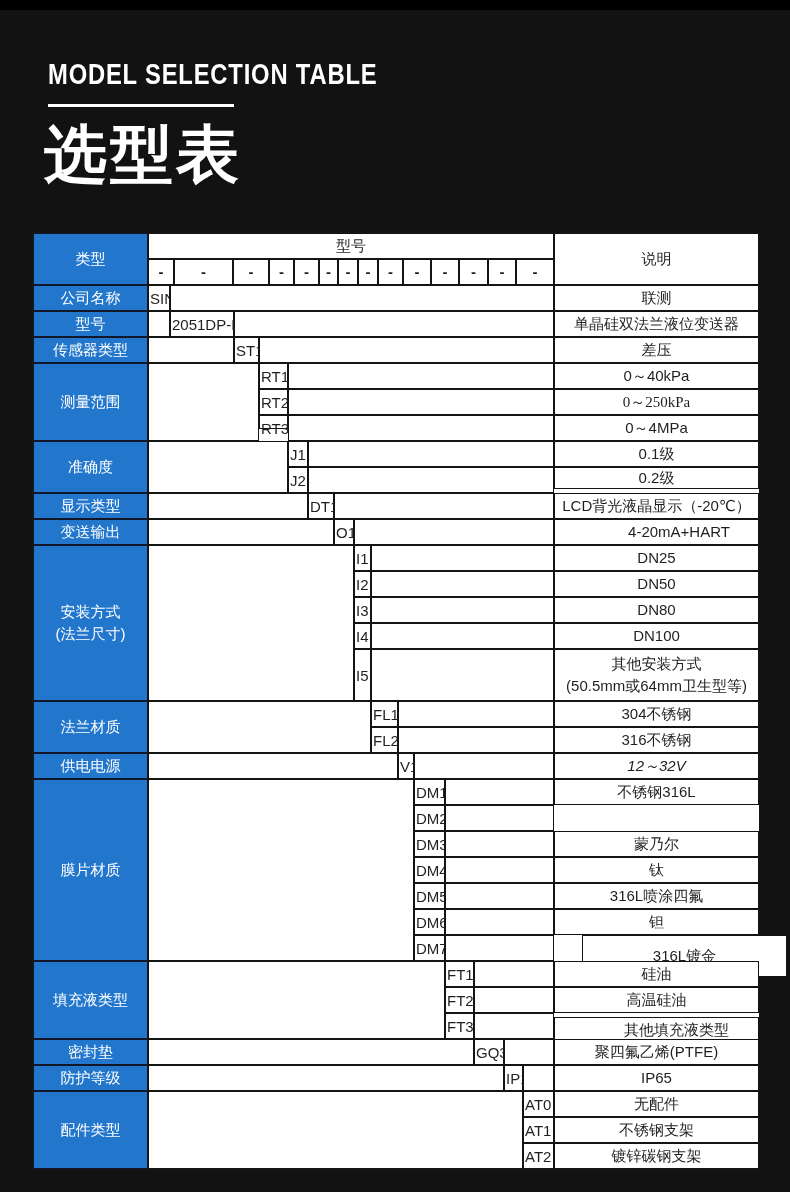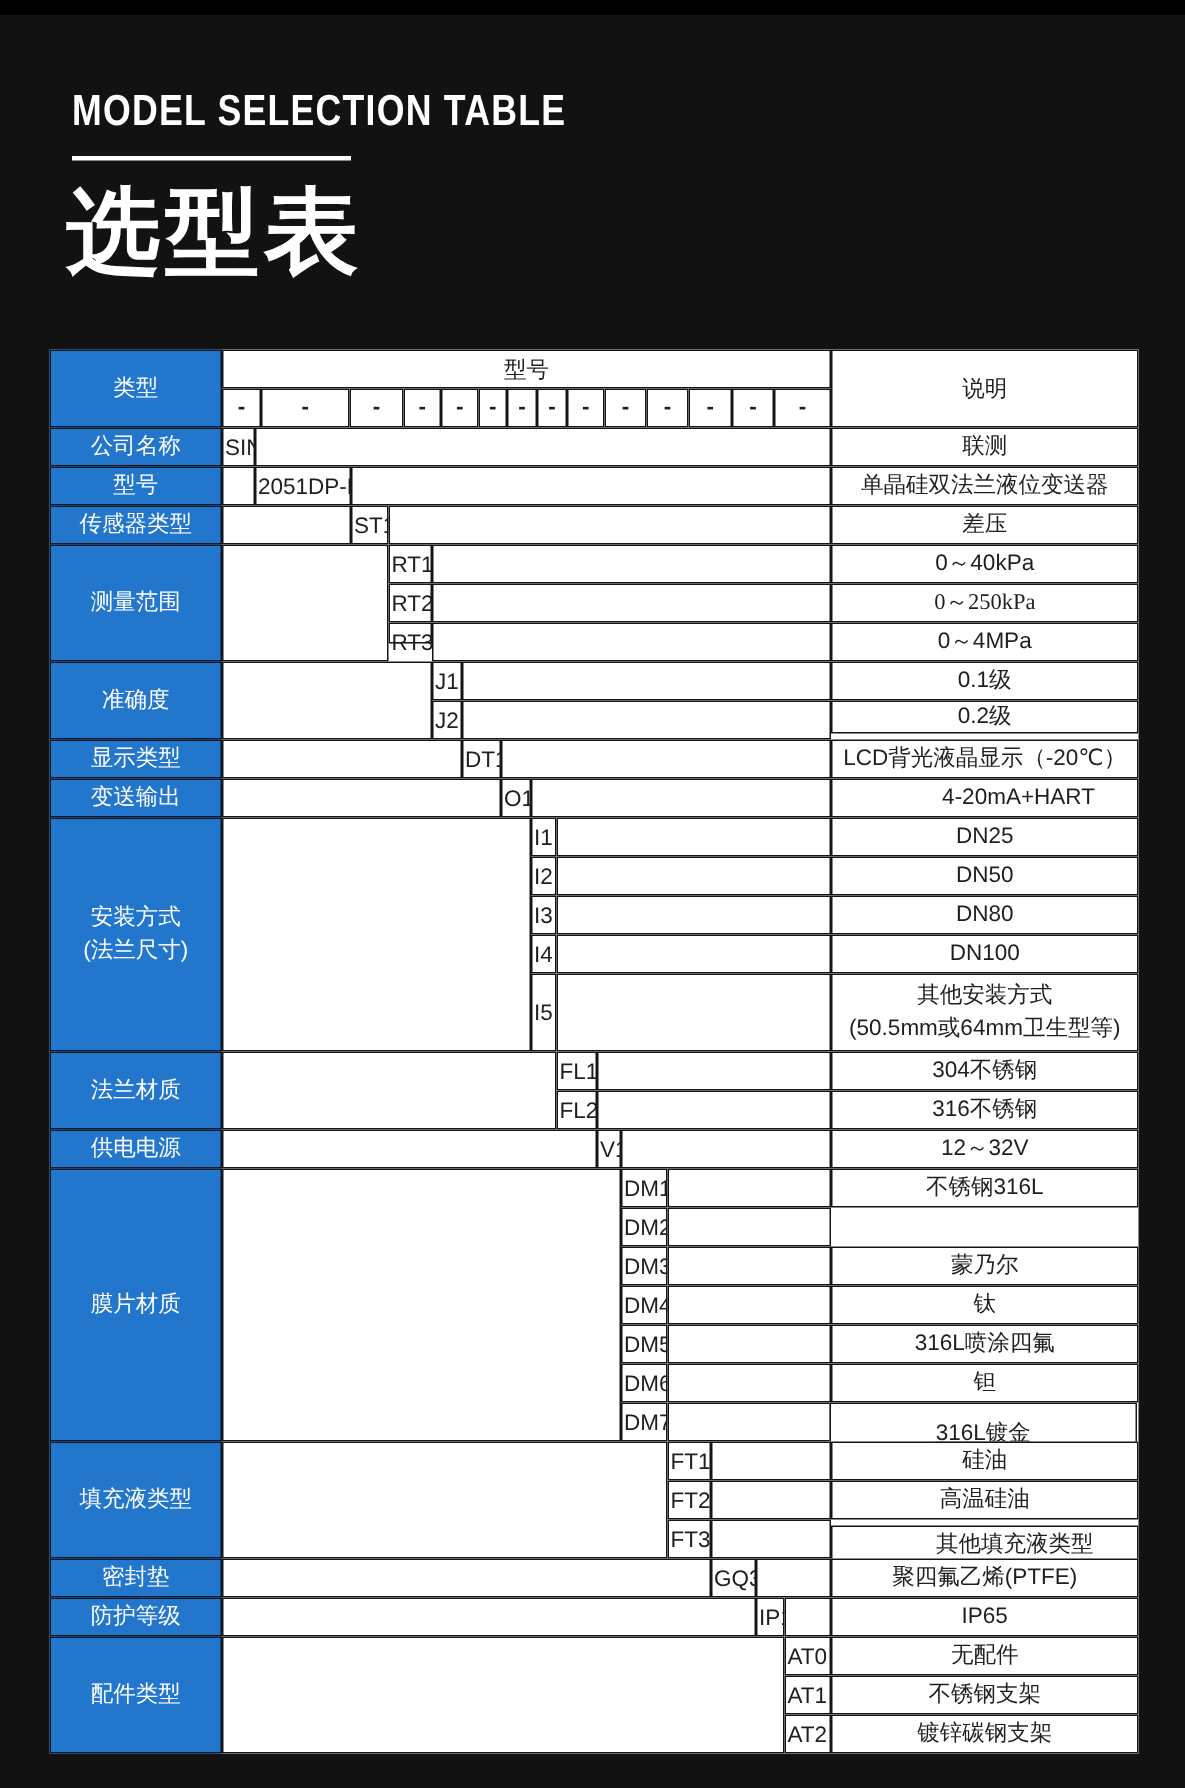--- a/index.html
+++ b/index.html
@@ -194,21 +194,21 @@
     <div class="cell" style="left: 365px; top: 494px; width: 156px; height: 26px;"></div>
     <div class="cell desc" style="left: 521px; top: 494px; width: 205px; height: 26px;">
       <div>316不锈钢</div>
     </div>
     <div class="cell blue" style="left: 0px; top: 520px; width: 115px; height: 26px;">
       <div>供电电源</div>
     </div>
     <div class="cell" style="left: 115px; top: 520px; width: 250px; height: 26px;"></div>
     <div class="cell code" style="left: 365px; top: 520px; width: 16px; height: 26px; line-height: 26px;">V1</div>
     <div class="cell" style="left: 381px; top: 520px; width: 140px; height: 26px;"></div>
-    <div class="cell desc" style="left: 521px; top: 520px; width: 205px; height: 26px;">
+    <div class="cell desc" style="left: 521px; top: 520px; width: 205px; height: 26px; font-style: italic;">
       <div>12～32V</div>
     </div>
     <div class="cell blue" style="left: 0px; top: 546px; width: 115px; height: 182px;">
       <div>膜片材质</div>
     </div>
     <div class="cell" style="left: 115px; top: 546px; width: 266px; height: 182px;"></div>
     <div class="cell code" style="left: 381px; top: 546px; width: 31px; height: 26px; line-height: 26px;">DM1</div>
     <div class="cell" style="left: 412px; top: 546px; width: 109px; height: 26px;"></div>
     <div class="cell desc" style="left: 521px; top: 546px; width: 205px; height: 26px;">
       <div>不锈钢316L</div>
@@ -233,21 +233,21 @@
     <div class="cell desc" style="left: 521px; top: 650px; width: 205px; height: 26px;">
       <div>316L喷涂四氟</div>
     </div>
     <div class="cell code" style="left: 381px; top: 676px; width: 31px; height: 26px; line-height: 26px;">DM6</div>
     <div class="cell" style="left: 412px; top: 676px; width: 109px; height: 26px;"></div>
     <div class="cell desc" style="left: 521px; top: 676px; width: 205px; height: 26px;">
       <div>钽</div>
     </div>
     <div class="cell code" style="left: 381px; top: 702px; width: 31px; height: 26px; line-height: 26px;">DM7</div>
     <div class="cell" style="left: 412px; top: 702px; width: 109px; height: 26px;"></div>
-    <div class="cell desc" style="left: 520px; top: 702px; width: 205px; height: 42px; text-decoration: underline;">
+    <div class="cell desc" style="left: 549px; top: 702px; width: 205px; height: 42px; text-decoration: underline;">
       <div>316L镀金</div>
     </div>
     <div class="cell blue" style="left: 0px; top: 728px; width: 115px; height: 78px;">
       <div>填充液类型</div>
     </div>
     <div class="cell" style="left: 115px; top: 728px; width: 297px; height: 78px;"></div>
     <div class="cell code" style="left: 412px; top: 728px; width: 29px; height: 26px; line-height: 26px;">FT1</div>
     <div class="cell" style="left: 441px; top: 728px; width: 80px; height: 26px;"></div>
     <div class="cell desc" style="left: 521px; top: 728px; width: 205px; height: 26px;">
       <div>硅油</div>

